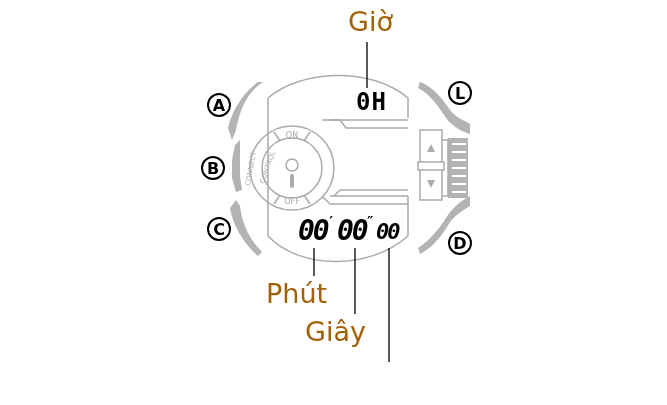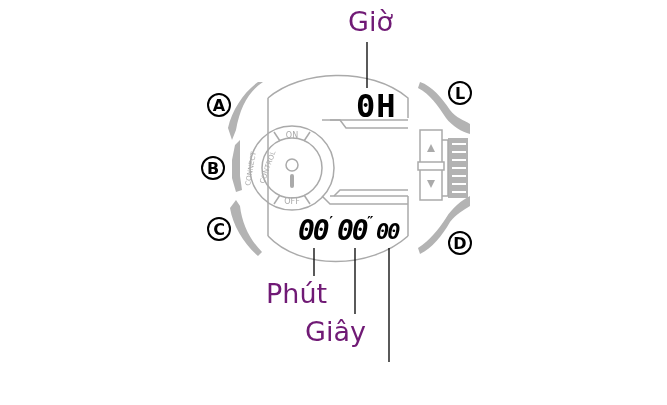--- a/index.html
+++ b/index.html
@@ -1,19 +1,19 @@
 <!DOCTYPE html>
 <html><head>
 <meta charset="utf-8">
 <style>
   html, body { margin: 0; padding: 0; background: #ffffff; }
   body { width: 667px; height: 405px; position: relative; overflow: hidden;
          font-family: "DejaVu Sans", sans-serif; }
   #stage { position: absolute; left: 0; top: 0; width: 667px; height: 405px; }
-  .label { position: absolute; color: #701a75; font-family: "DejaVu Sans", sans-serif;
+  .label { position: absolute; color: #a16207; font-family: "DejaVu Sans", sans-serif;
            font-size: 27px; line-height: 1; white-space: nowrap; }
   .btn-letter { position: absolute; width: 24px; height: 24px; border: 2px solid #000;
                 border-radius: 50%; box-sizing: border-box; display: flex;
                 align-items: center; justify-content: center;
                 font-family: "DejaVu Sans", sans-serif; font-weight: bold;
                 font-size: 16px; color: #000; background: #fff; }
   .lcd { position: absolute; font-family: "DejaVu Sans Mono", monospace;
          font-weight: bold; color: #000; line-height: 1; }
 </style>
 </head>
@@ -90,21 +90,21 @@
     <g stroke="#000" stroke-width="1.3">
       <line x1="367" y1="42" x2="367" y2="88"></line>
       <line x1="314" y1="248" x2="314" y2="276"></line>
       <line x1="355" y1="248" x2="355" y2="314"></line>
       <line x1="389" y1="248" x2="389" y2="362"></line>
     </g>
   </svg>
 
   <div class="label" style="left:348px; top:8px;">Giờ</div>
 
-  <div class="lcd" style="left:356px; top:90px; font-size:32px; letter-spacing:1px;">0H</div>
+  <div class="lcd" style="left:356px; top:90px; font-size:24px; letter-spacing:1px;">0H</div>
 
   <div class="lcd" style="left:298px; top:217px; font-size:28px; font-style:italic; letter-spacing:-2px;">00</div>
   <div class="lcd" style="left:327px; top:214px; font-size:14px;">′</div>
   <div class="lcd" style="left:337px; top:217px; font-size:28px; font-style:italic; letter-spacing:-2px;">00</div>
   <div class="lcd" style="left:366px; top:214px; font-size:14px;">″</div>
   <div class="lcd" style="left:376px; top:221px; font-size:22px; font-style:italic; letter-spacing:-2px;">00</div>
 
   <div class="btn-letter" style="left:207px; top:93px;">A</div>
   <div class="btn-letter" style="left:201px; top:156px;">B</div>
   <div class="btn-letter" style="left:207px; top:217px;">C</div>

